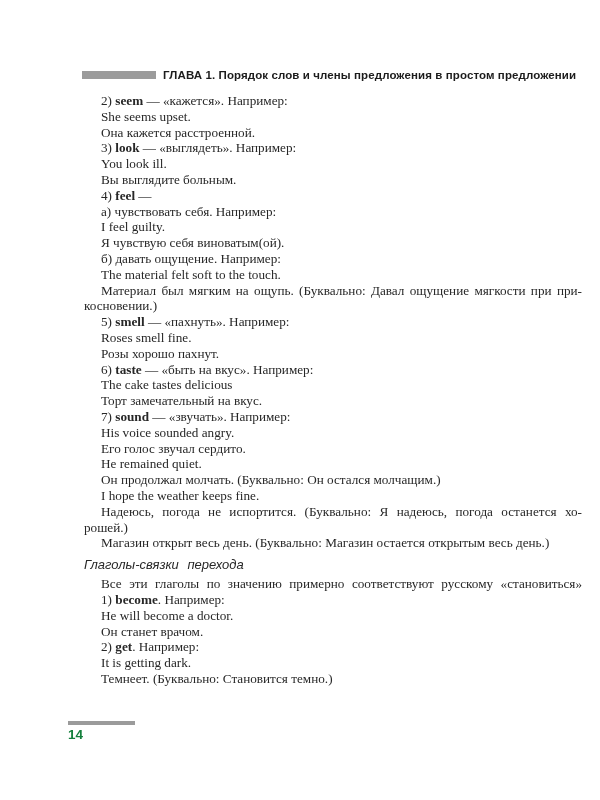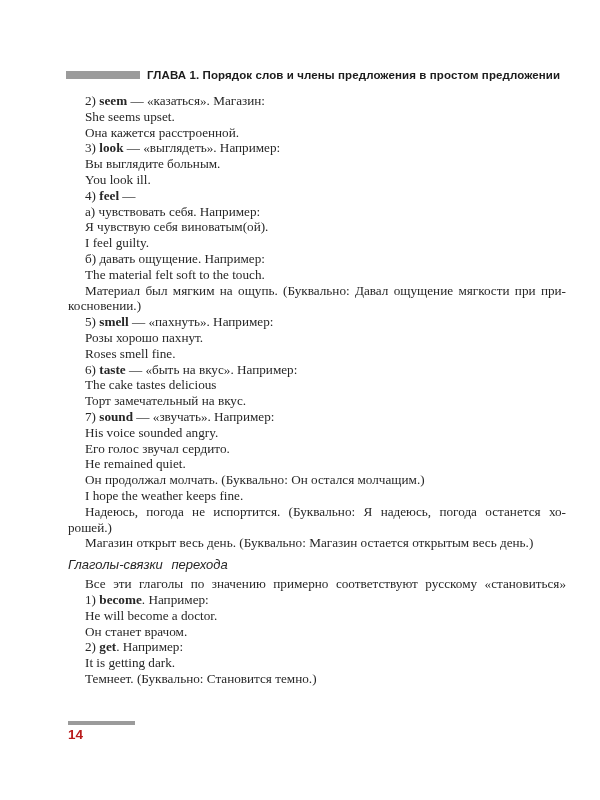--- a/index.html
+++ b/index.html
@@ -6,21 +6,21 @@
   body {
     width: 600px; height: 800px;
     background: #ffffff;
     position: relative;
     font-family: "Liberation Serif", serif;
     color: #272727;
     overflow: hidden;
   }
   .content {
     position: absolute;
-    left: 68px; top: 69px;
+    left: 84px; top: 69px;
     width: 498px;
   }
   .chapter-header {
     display: flex;
     align-items: center;
     margin-left: -2px;
     margin-bottom: 12px;
     height: 12px;
   }
   .header-bar {
@@ -62,51 +62,51 @@
     left: 68px; top: 721px;
     width: 67px; height: 4px;
     background: #9b9b9b;
   }
   .page-number {
     position: absolute;
     left: 68px; top: 727px;
     font-family: "Liberation Sans", sans-serif;
     font-weight: bold;
     font-size: 13.5px;
-    color: #b91c1c;
+    color: #15803d;
   }
 </style>
 </head>
 <body style="color: rgb(39, 39, 39); background: rgb(255, 255, 255);">
 
 <div class="content">
 
   <div class="chapter-header">
     <span class="header-bar" style="background: rgb(155, 155, 155);"></span>
     <span class="chapter-title">ГЛАВА 1. Порядок слов и члены предложения в простом предложении</span>
   </div>
 
   <div>
-      <p class="tl ind"><span class="s-r">2) </span><span class="s-b">seem</span><span class="s-r"> — «казаться». Магазин:</span></p>
+      <p class="tl ind"><span class="s-r">2) </span><span class="s-b">seem</span><span class="s-r"> — «кажется». Например:</span></p>
       <p class="tl ind"><span class="s-i">She seems upset.</span></p>
       <p class="tl ind"><span class="s-i">Она кажется расстроенной.</span></p>
       <p class="tl ind"><span class="s-r">3) </span><span class="s-b">look</span><span class="s-r"> — «выглядеть». Например:</span></p>
+      <p class="tl ind"><span class="s-i">You look ill.</span></p>
       <p class="tl ind"><span class="s-i">Вы выглядите больным.</span></p>
-      <p class="tl ind"><span class="s-i">You look ill.</span></p>
       <p class="tl ind"><span class="s-r">4) </span><span class="s-b">feel</span><span class="s-r"> —</span></p>
       <p class="tl ind"><span class="s-r">а) </span><span class="s-i">чувствовать себя</span><span class="s-r">. Например:</span></p>
+      <p class="tl ind"><span class="s-i">I feel guilty.</span></p>
       <p class="tl ind"><span class="s-i">Я чувствую себя виноватым(ой).</span></p>
-      <p class="tl ind"><span class="s-i">I feel guilty.</span></p>
       <p class="tl ind"><span class="s-r">б) </span><span class="s-i">давать ощущение</span><span class="s-r">. Например:</span></p>
       <p class="tl ind"><span class="s-i">The material felt soft to the touch.</span></p>
       <p class="tl ind jst"><span class="s-i">Материал был мягким на ощупь.</span><span class="s-r"> (Буквально: Давал ощущение мягкости при при-</span></p>
       <p class="tl"><span class="s-r">косновении.)</span></p>
       <p class="tl ind"><span class="s-r">5) </span><span class="s-b">smell</span><span class="s-r"> — «пахнуть». Например:</span></p>
+      <p class="tl ind"><span class="s-i">Roses smell fine.</span></p>
       <p class="tl ind"><span class="s-i">Розы хорошо пахнут.</span></p>
-      <p class="tl ind"><span class="s-i">Roses smell fine.</span></p>
       <p class="tl ind"><span class="s-r">6) </span><span class="s-b">taste</span><span class="s-r"> — «быть на вкус». Например:</span></p>
       <p class="tl ind"><span class="s-i">The cake tastes delicious</span></p>
       <p class="tl ind"><span class="s-i">Торт замечательный на вкус.</span></p>
       <p class="tl ind"><span class="s-r">7) </span><span class="s-b">sound</span><span class="s-r"> — «звучать». Например:</span></p>
       <p class="tl ind"><span class="s-i">His voice sounded angry.</span></p>
       <p class="tl ind"><span class="s-i">Его голос звучал сердито.</span></p>
       <p class="tl ind"><span class="s-i">He remained quiet.</span></p>
       <p class="tl ind"><span class="s-i">Он продолжал молчать.</span><span class="s-r"> (Буквально: Он остался молчащим.)</span></p>
       <p class="tl ind"><span class="s-i">I hope the weather keeps fine.</span></p>
       <p class="tl ind jst"><span class="s-i">Надеюсь, погода не испортится.</span><span class="s-r"> (Буквально: Я надеюсь, погода останется хо-</span></p>

